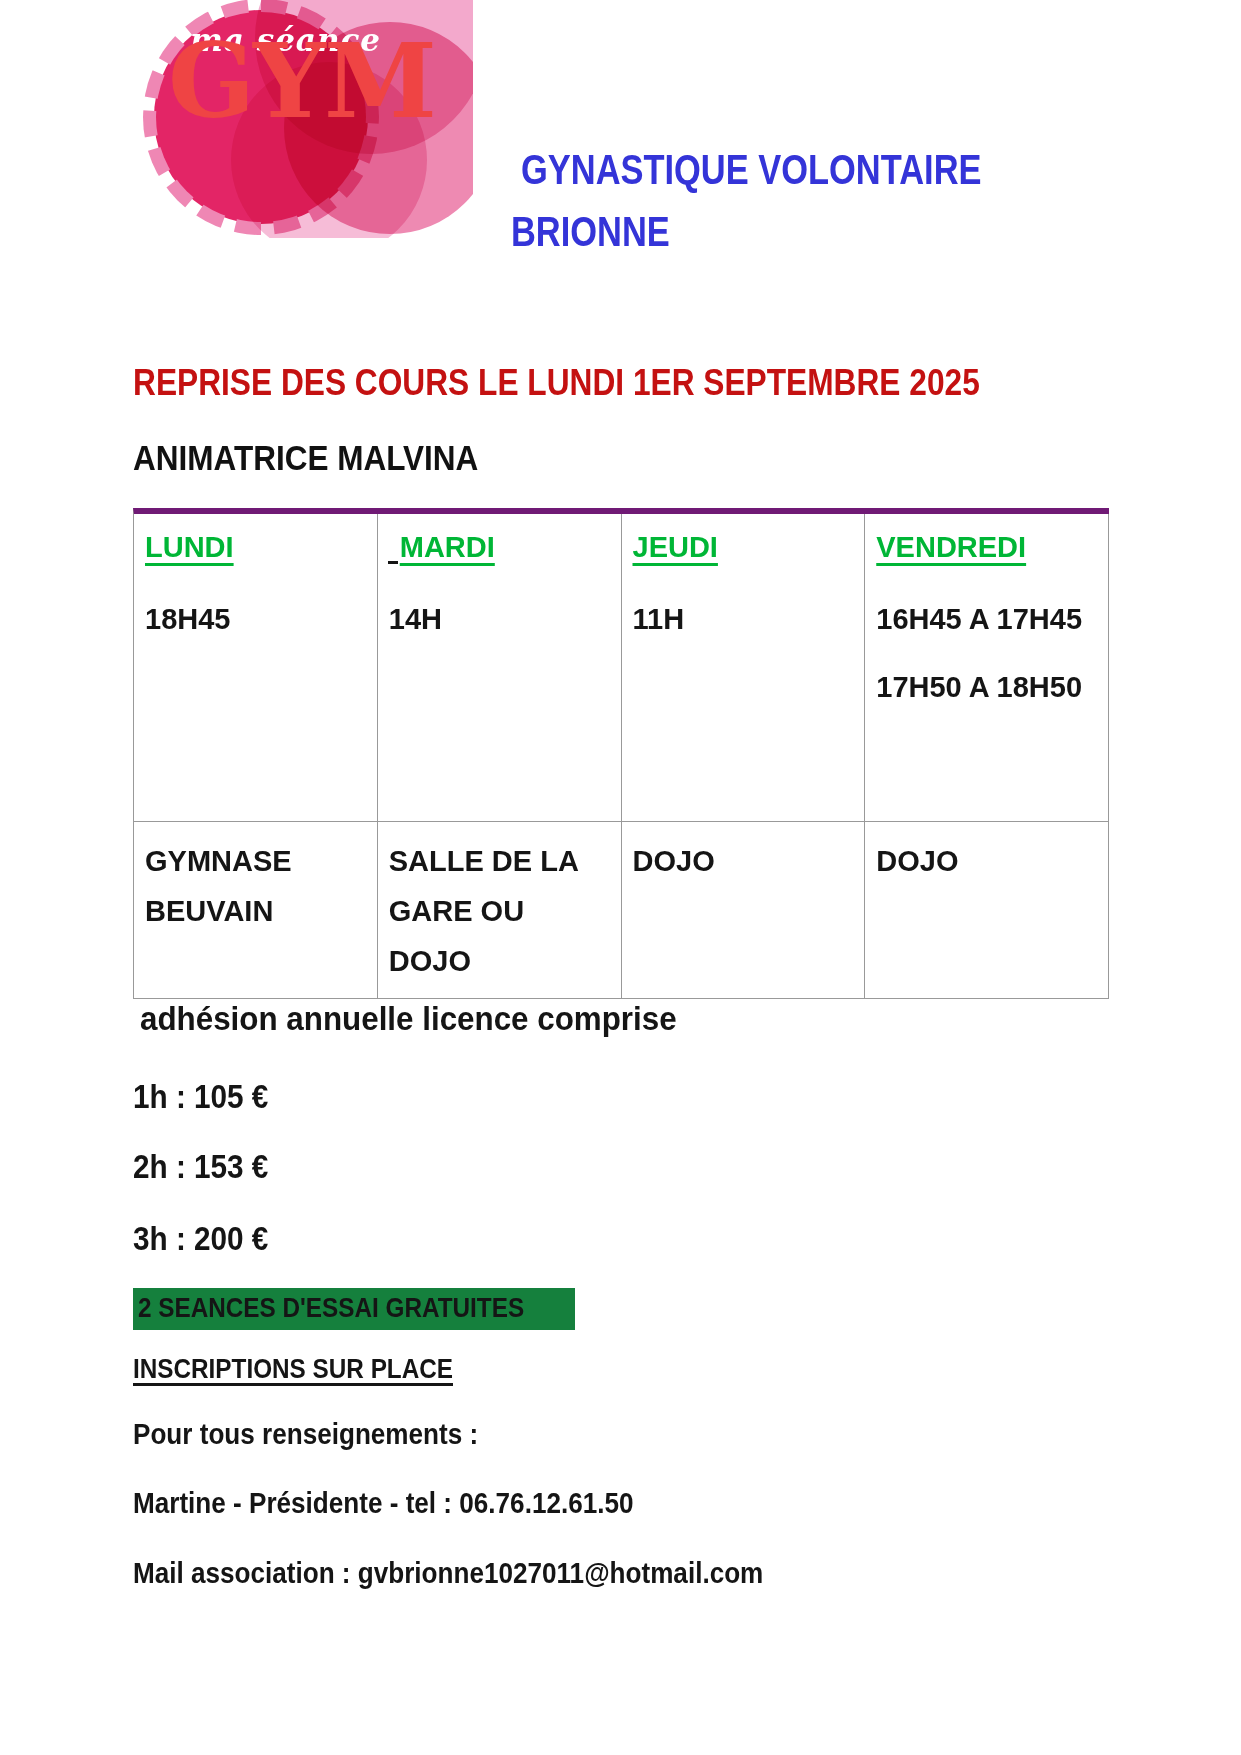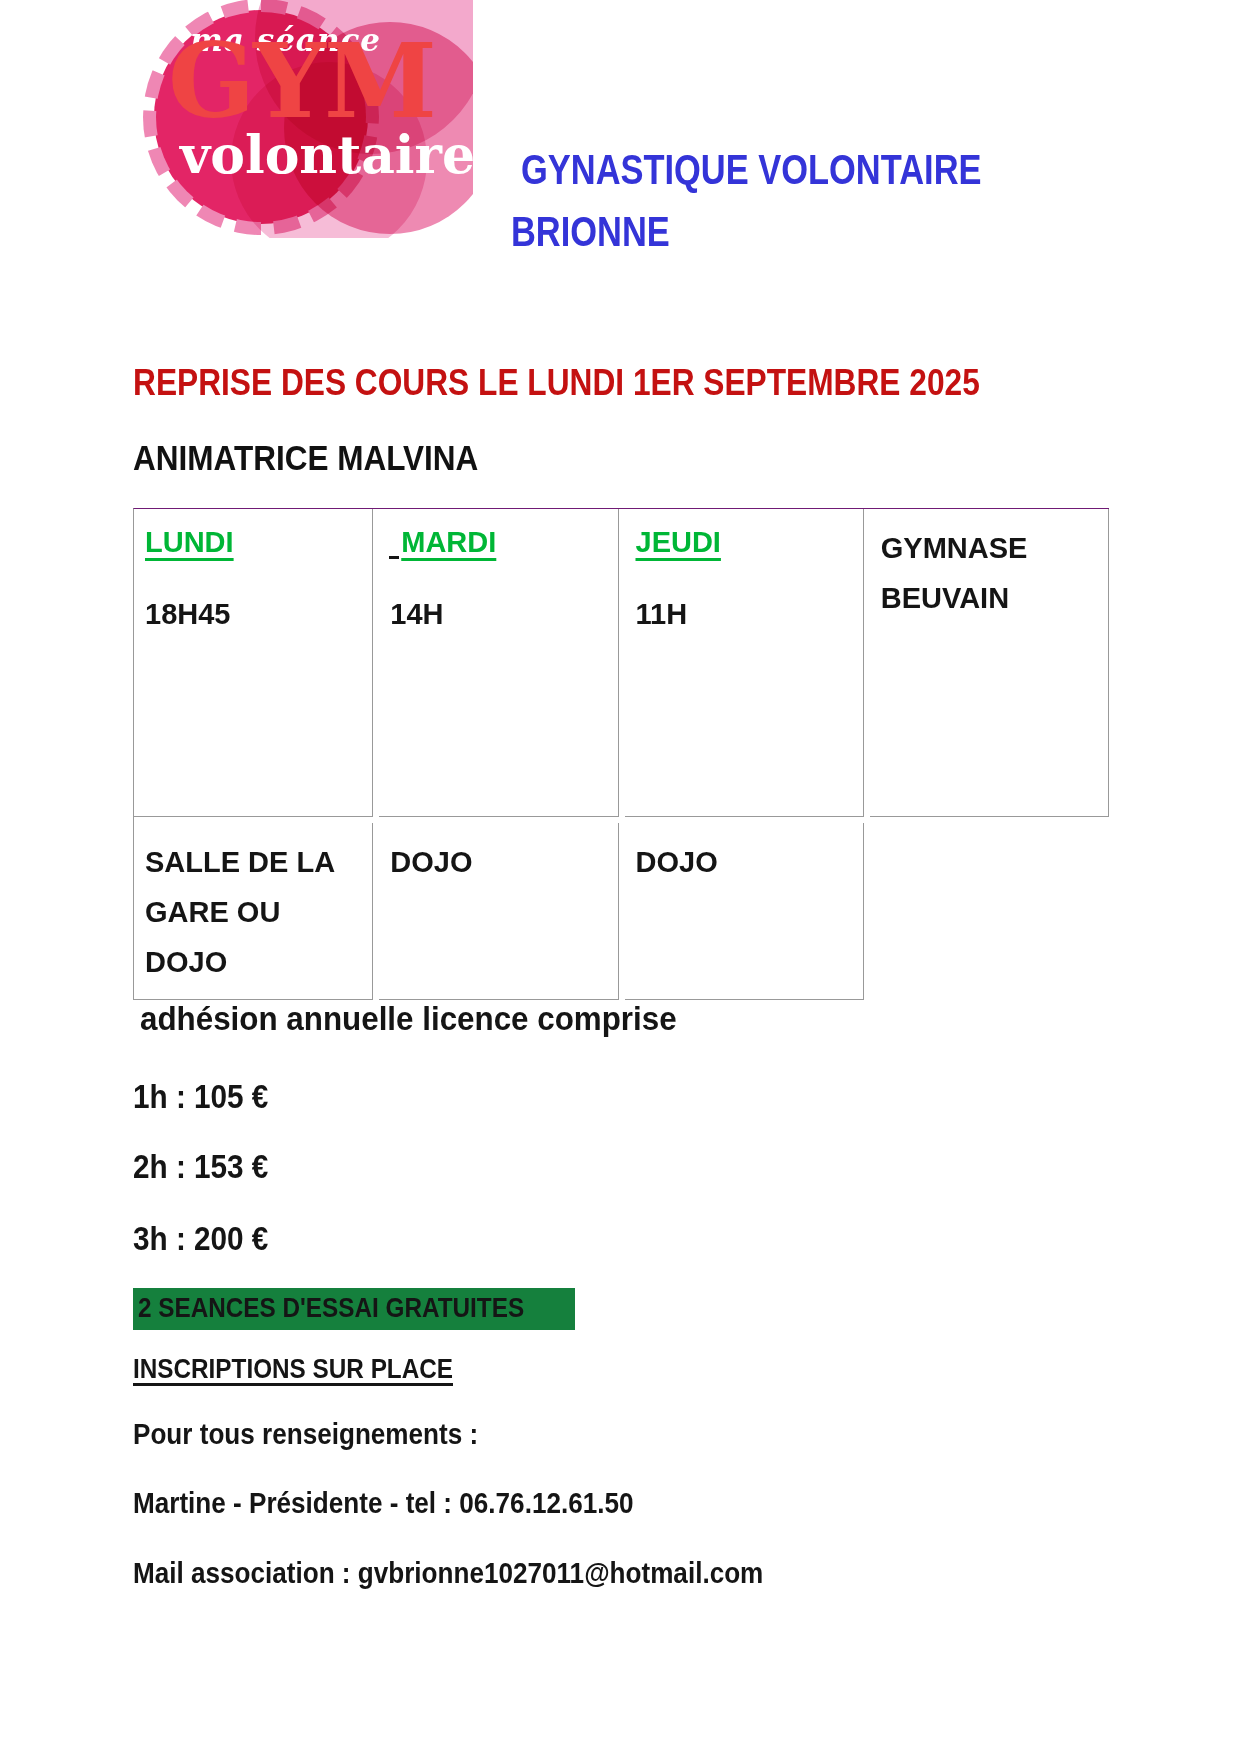--- a/index.html
+++ b/index.html
@@ -31,21 +31,21 @@
 
   
   #title1{left:521px;top:146px;font-size:42px;color:#3434d8;text-align:center;}
   #title2{left:511px;top:208px;font-size:42px;color:#3434d8;}
   #reprise{left:133px;top:362px;font-size:36px;color:#c41111;text-align:center;}
   #animatrice{left:133px;top:438px;font-size:35px;color:#111111;}
 
   
   #sched{left:133px;top:508px;width:975px;display:grid;
          grid-template-columns:repeat(4,1fr);grid-template-rows:308px 177px;
-         border-left:1px solid #999;border-top:1px solid #701a75;gap:6px;}
+         border-left:1px solid #999;border-top:6px solid #701a75;}
   .cell{border-right:1px solid #999;border-bottom:1px solid #999;
         padding:8px 11px 0 11px;font-size:29px;font-weight:bold;line-height:50px;
         position:relative;background:#fff;}
   .day{color:#00b636;text-decoration:underline;text-decoration-thickness:3px;
        text-underline-offset:6px;}
   .times{margin-top:22px;color:#151515;}
   .time2{margin-top:18px;}
   .loc-cell{padding-top:14px;}
   .mardi-bar{position:absolute;left:10px;top:47px;width:10px;height:3px;background:#151515;}
 
@@ -70,21 +70,20 @@
 <div id="page">
 
   <div id="logo" class="abs">
     <div id="c-dark" class="circ"></div>
     <div id="c-ring" class="circ"></div>
     <div id="c-top" class="circ"></div>
     <div id="c-right" class="circ"></div>
     <div id="c-bottom" class="circ"></div>
     <div id="logo-line1" class="abs">ma séance</div>
     <div id="logo-line2" class="abs">GYM</div>
-    <div id="logo-line3" class="abs">volontaire</div>
   </div>
 
   <div id="title1" class="abs b line">
     <span class="cx82">GYNASTIQUE VOLONTAIRE</span>
   </div>
   <div id="title2" class="abs b line">
     <span class="cx82">BRIONNE</span>
   </div>
 
   <div id="reprise" class="abs b line">
@@ -102,20 +101,25 @@
       <div class="times">18H45</div>
     </div>
     <div class="cell">
       <div class="mardi-bar"></div>
       <div class="day" style="margin-left:11px;">MARDI</div>
       <div class="times">14H</div>
     </div>
     <div class="cell">
       <div class="day">JEUDI</div>
       <div class="times">11H</div>
+    </div>
+    <div class="cell">
+      <div class="day">VENDREDI</div>
+      <div class="times">16H45 A 17H45</div>
+      <div class="times time2">17H50 A 18H50</div>
     </div>
 
     <div class="cell loc-cell">
       <div>GYMNASE BEUVAIN</div>
     </div>
     <div class="cell loc-cell">
       <div>SALLE DE LA GARE OU DOJO</div>
     </div>
     <div class="cell loc-cell">
       <div>DOJO</div>

